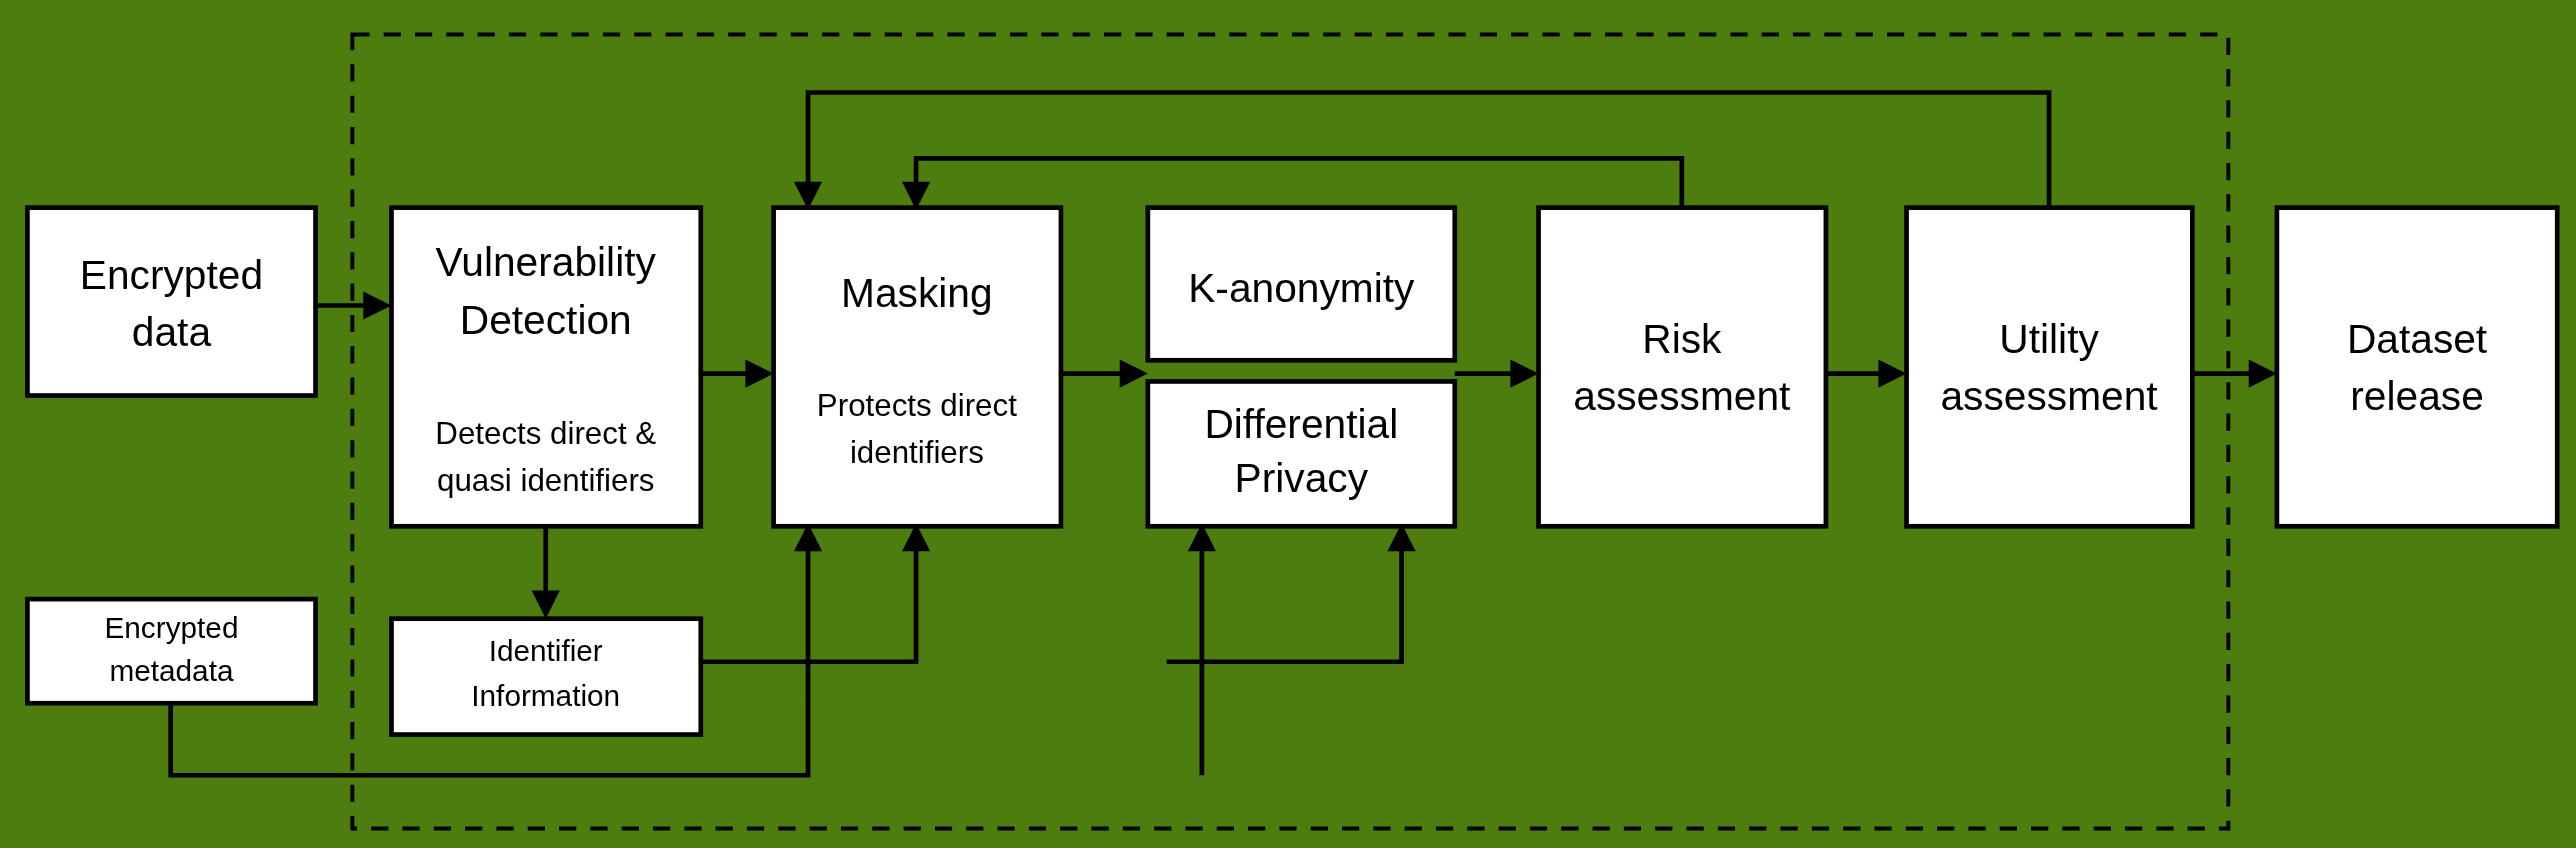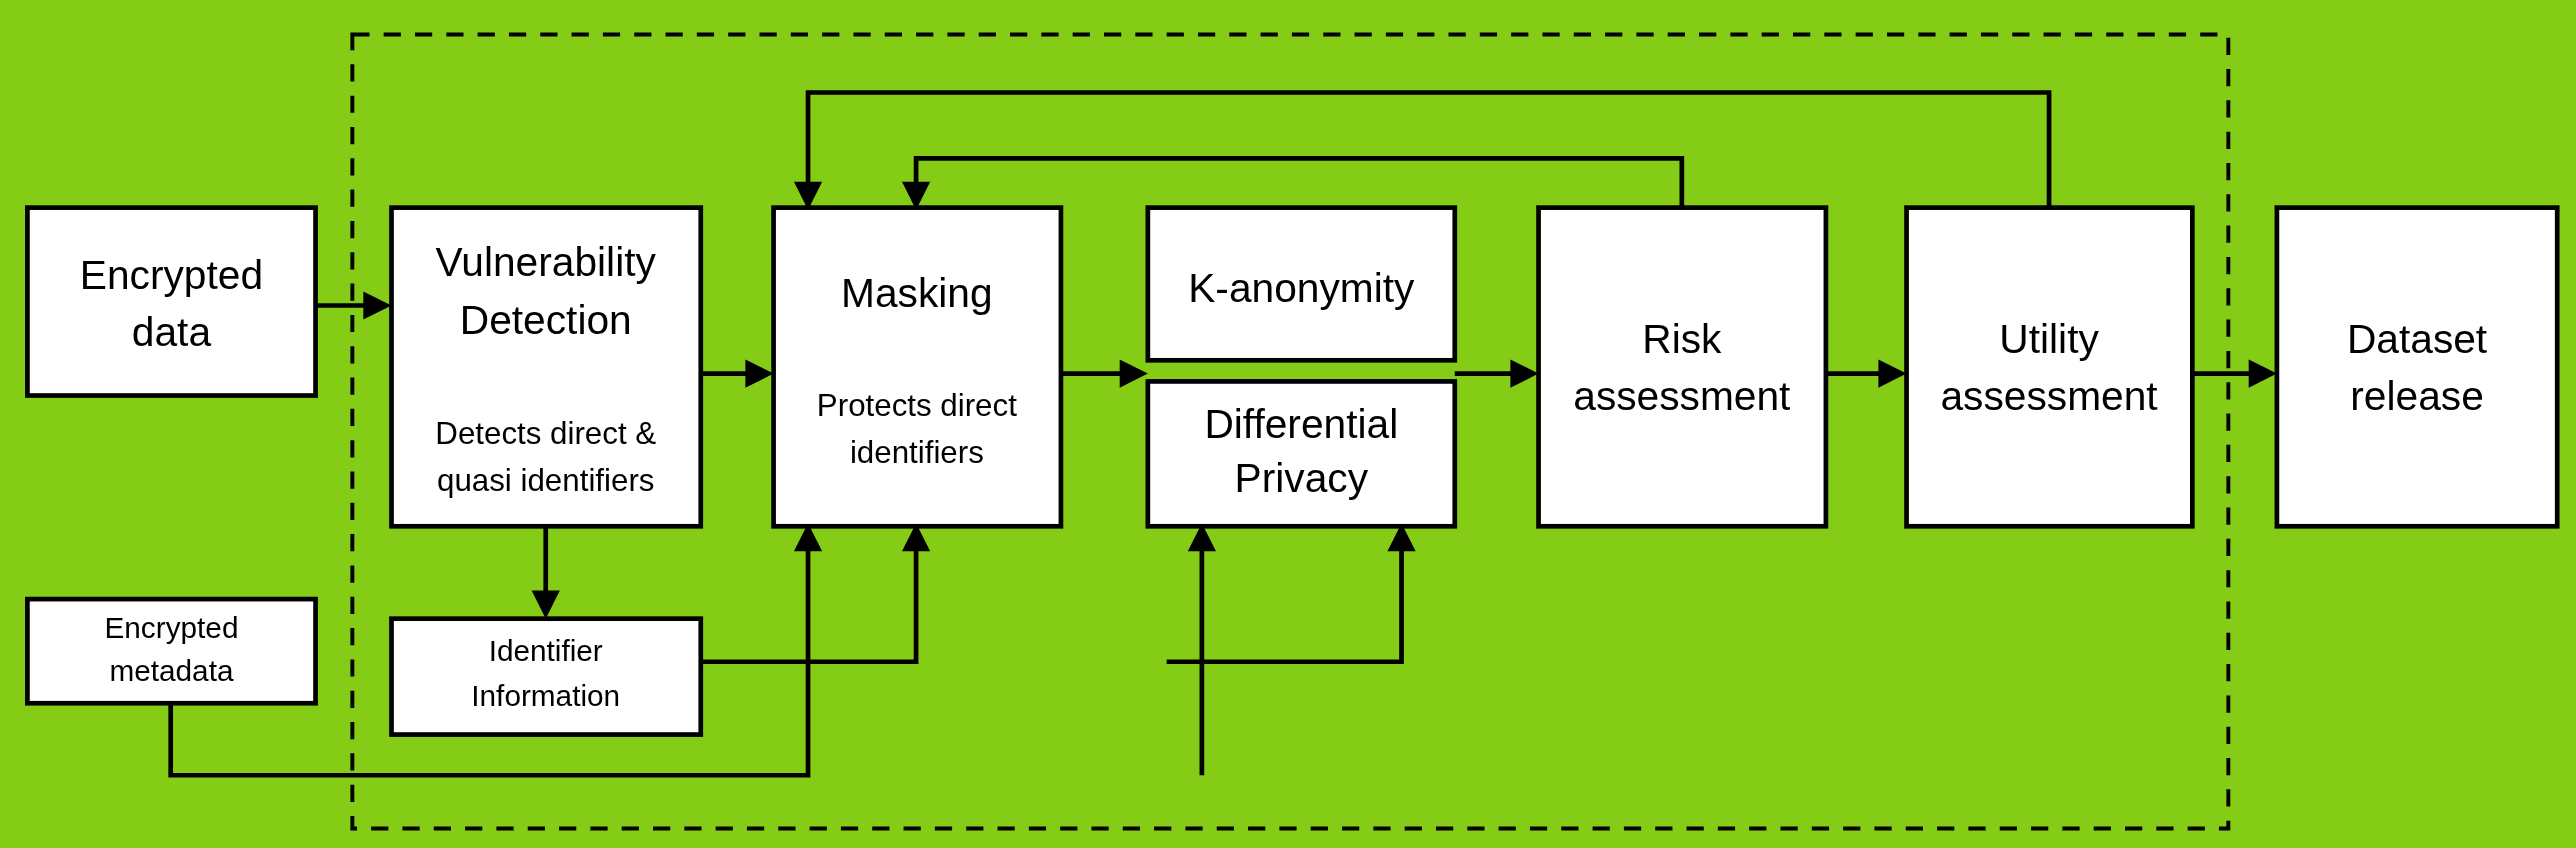--- a/index.html
+++ b/index.html
@@ -7,21 +7,21 @@
     padding: 0;
     background: #ffffff;
   }
   body {
     font-family: "Liberation Sans", sans-serif;
   }
   #diagram-root {
     position: relative;
     width: 2576px;
     height: 849px;
-    background: #84cc16;
+    background: #4d7c0f;
     overflow: hidden;
   }
   svg.flow {
     position: absolute;
     left: 0;
     top: 0;
     width: 2576px;
     height: 849px;
   }
   .box-rect {

